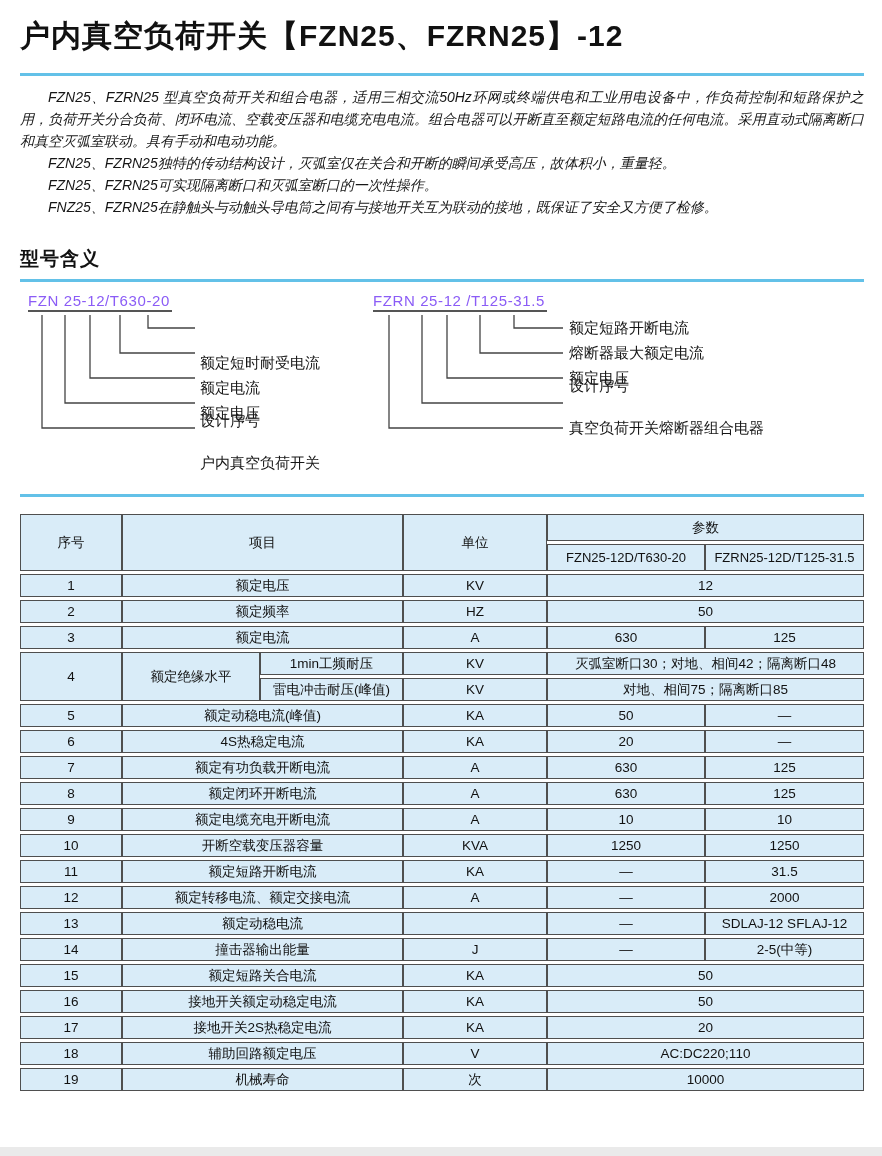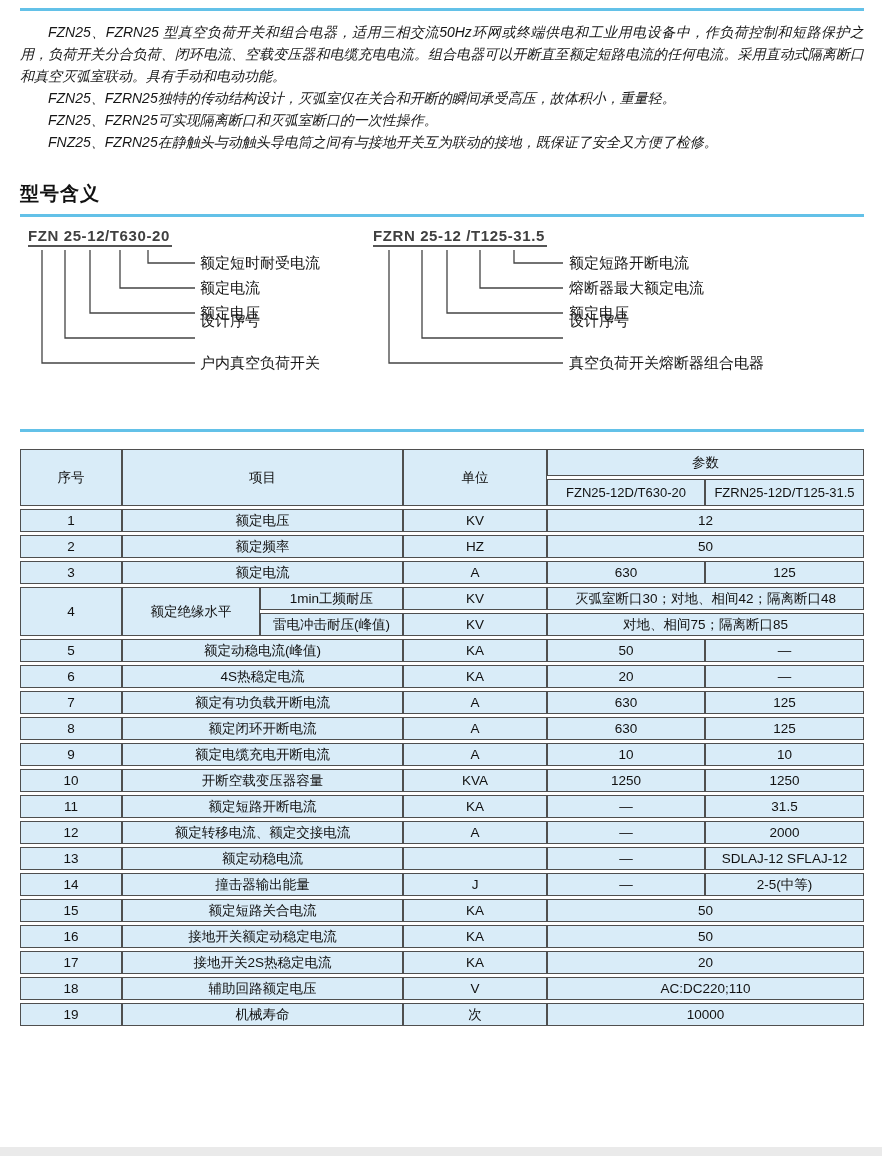--- a/index.html
+++ b/index.html
@@ -26,29 +26,29 @@
     text-indent:2em;text-align:justify;color:#161616;font-style:italic;
   }
 
   
   .sec-model{margin-top:28px;}
   .diagrams{position:relative;height:166px;margin-top:10px;}
   .diagram{position:absolute;top:0;height:160px;}
   .diagram.left{left:8px;width:420px;}
   .diagram.right{left:353px;width:509px;}
   .model-code{
-    display:inline-block;font-size:15px;font-weight:700;color:#404040;
+    display:inline-block;font-size:15px;font-weight:400;color:#8b5cf6;
     letter-spacing:0.6px;border-bottom:2px solid #555;padding:0 2px 1px 0;
   }
   .diagram svg{position:absolute;left:0;top:0;}
   .dg-label{
     position:absolute;font-size:15px;font-weight:500;color:#161616;
     line-height:20px;white-space:nowrap;
   }
-  .diagram.left  .dg-label{left:172px;}
+  .diagram.left  .dg-label{left:172px;margin-top:35px;}
   .diagram.right .dg-label{left:196px;}
   .row0{top:26px;} .row1{top:51px;} .row2{top:76px;} .row3{top:84px;} .row4{top:126px;}
 
   
   .sec-specs{margin-top:36px;}
   table.specs{
     width:844px;border-collapse:separate;border-spacing:0 3px;
     margin-top:14px;font-size:13.5px;color:#111;table-layout:fixed;
   }
   table.specs th,table.specs td{
@@ -65,20 +65,21 @@
   .bottom-strip{
     position:absolute;left:0;bottom:0;width:882px;height:9px;
     background:#eaeaea;
   }
 </style>
 </head>
 <body>
 
 <div class="page">
 
+  <h1 class="doc-title">户内真空负荷开关【FZN25、FZRN25】-12</h1>
 
   <div class="overview">
     <div class="rule"></div>
     <p>FZN25、FZRN25 型真空负荷开关和组合电器，适用三相交流50Hz环网或终端供电和工业用电设备中，作负荷控制和短路保护之用，负荷开关分合负荷、闭环电流、空载变压器和电缆充电电流。组合电器可以开断直至额定短路电流的任何电流。采用直动式隔离断口和真空灭弧室联动。具有手动和电动功能。</p>
     <p>FZN25、FZRN25独特的传动结构设计，灭弧室仅在关合和开断的瞬间承受高压，故体积小，重量轻。</p>
     <p>FZN25、FZRN25可实现隔离断口和灭弧室断口的一次性操作。</p>
     <p>FNZ25、FZRN25在静触头与动触头导电筒之间有与接地开关互为联动的接地，既保证了安全又方便了检修。</p>
   </div>
 
   <div class="sec-model">

